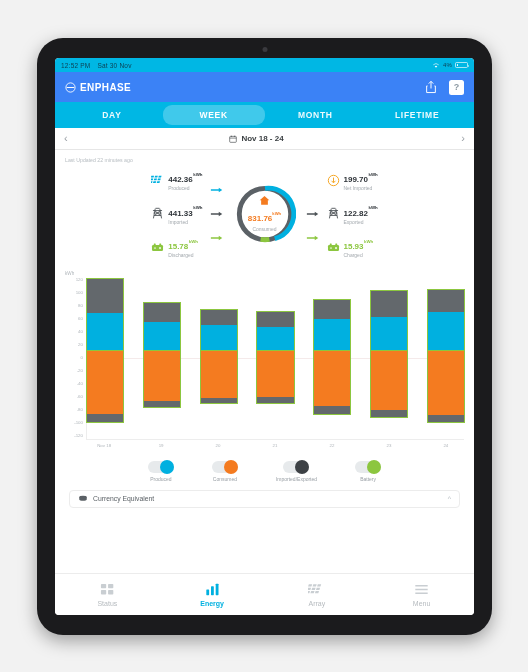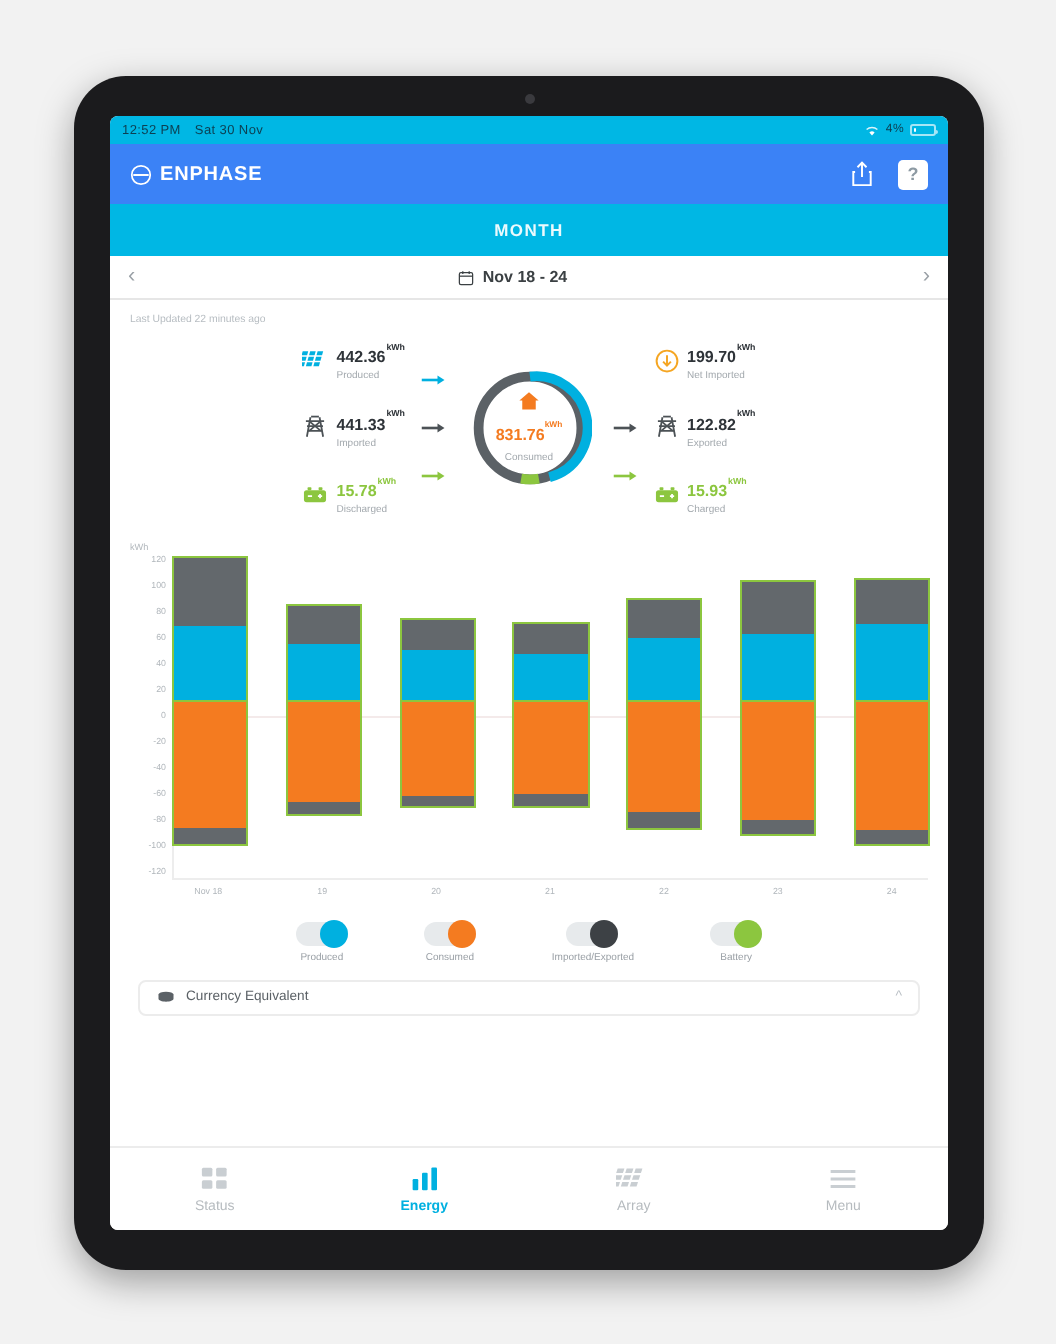--- a/index.html
+++ b/index.html
@@ -249,21 +249,24 @@
           <svg class="share-ico" viewBox="0 0 16 18">
             <path d="M8 1.6 L8 11" stroke="#ffffff" stroke-width="1.3" fill="none"></path>
             <path d="M5 4.5 L8 1.4 L11 4.5" stroke="#ffffff" stroke-width="1.3" fill="none"></path>
             <path d="M3.4 7.6 H2.2 V16.4 H13.8 V7.6 H12.6" stroke="#ffffff" stroke-width="1.3" fill="none"></path>
           </svg>
           <div class="help-btn">?</div>
         </div>
       </div>
 
       <div class="tabs">
+          <div class="tab">DAY</div>
+          <div class="tab active">WEEK</div>
           <div class="tab">MONTH</div>
+          <div class="tab">LIFETIME</div>
         </div>
 
       <div class="datebar">
         <span class="chev">‹</span>
         <div class="date-center">
           <svg class="cal-ico" viewBox="0 0 14 14">
             <rect x="1.2" y="2.4" width="11.6" height="10.4" rx="1.4" fill="none" stroke="#3b4043" stroke-width="1.1"></rect>
             <path d="M1.2 5.4 H12.8" stroke="#3b4043" stroke-width="1.1"></path>
             <path d="M4.2 1.2 V3.4 M9.8 1.2 V3.4" stroke="#3b4043" stroke-width="1.1"></path>
           </svg>

